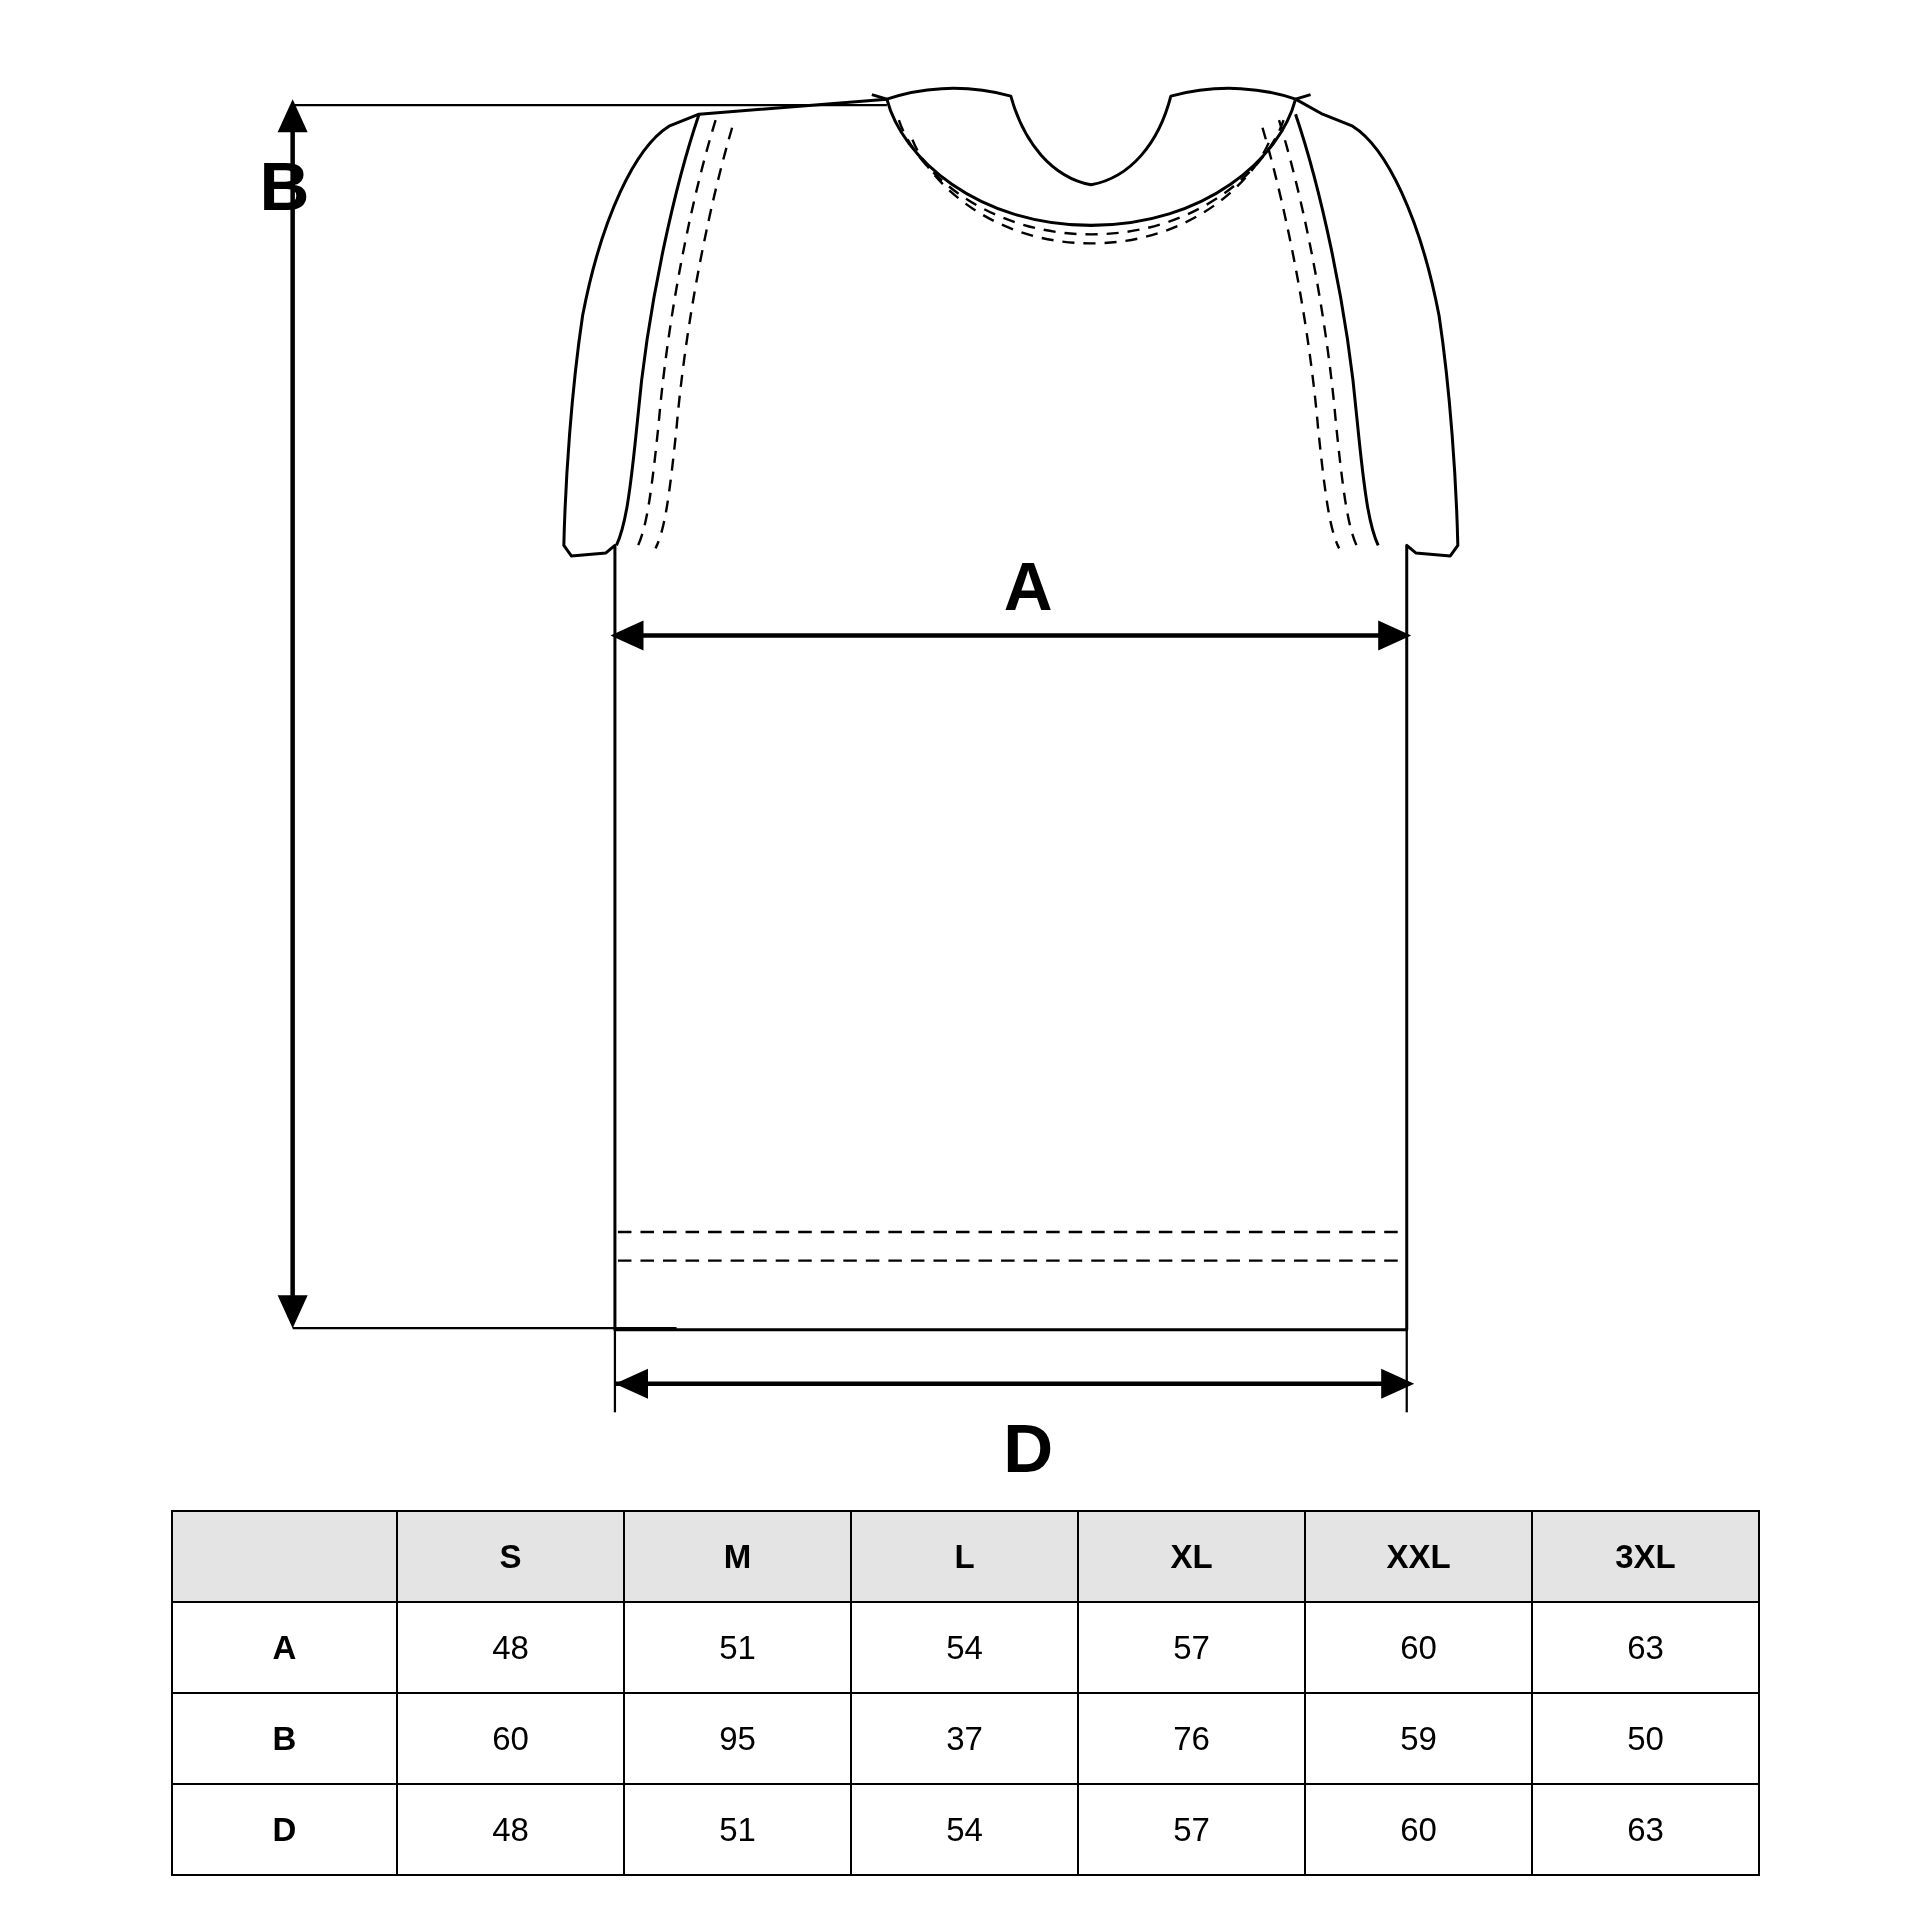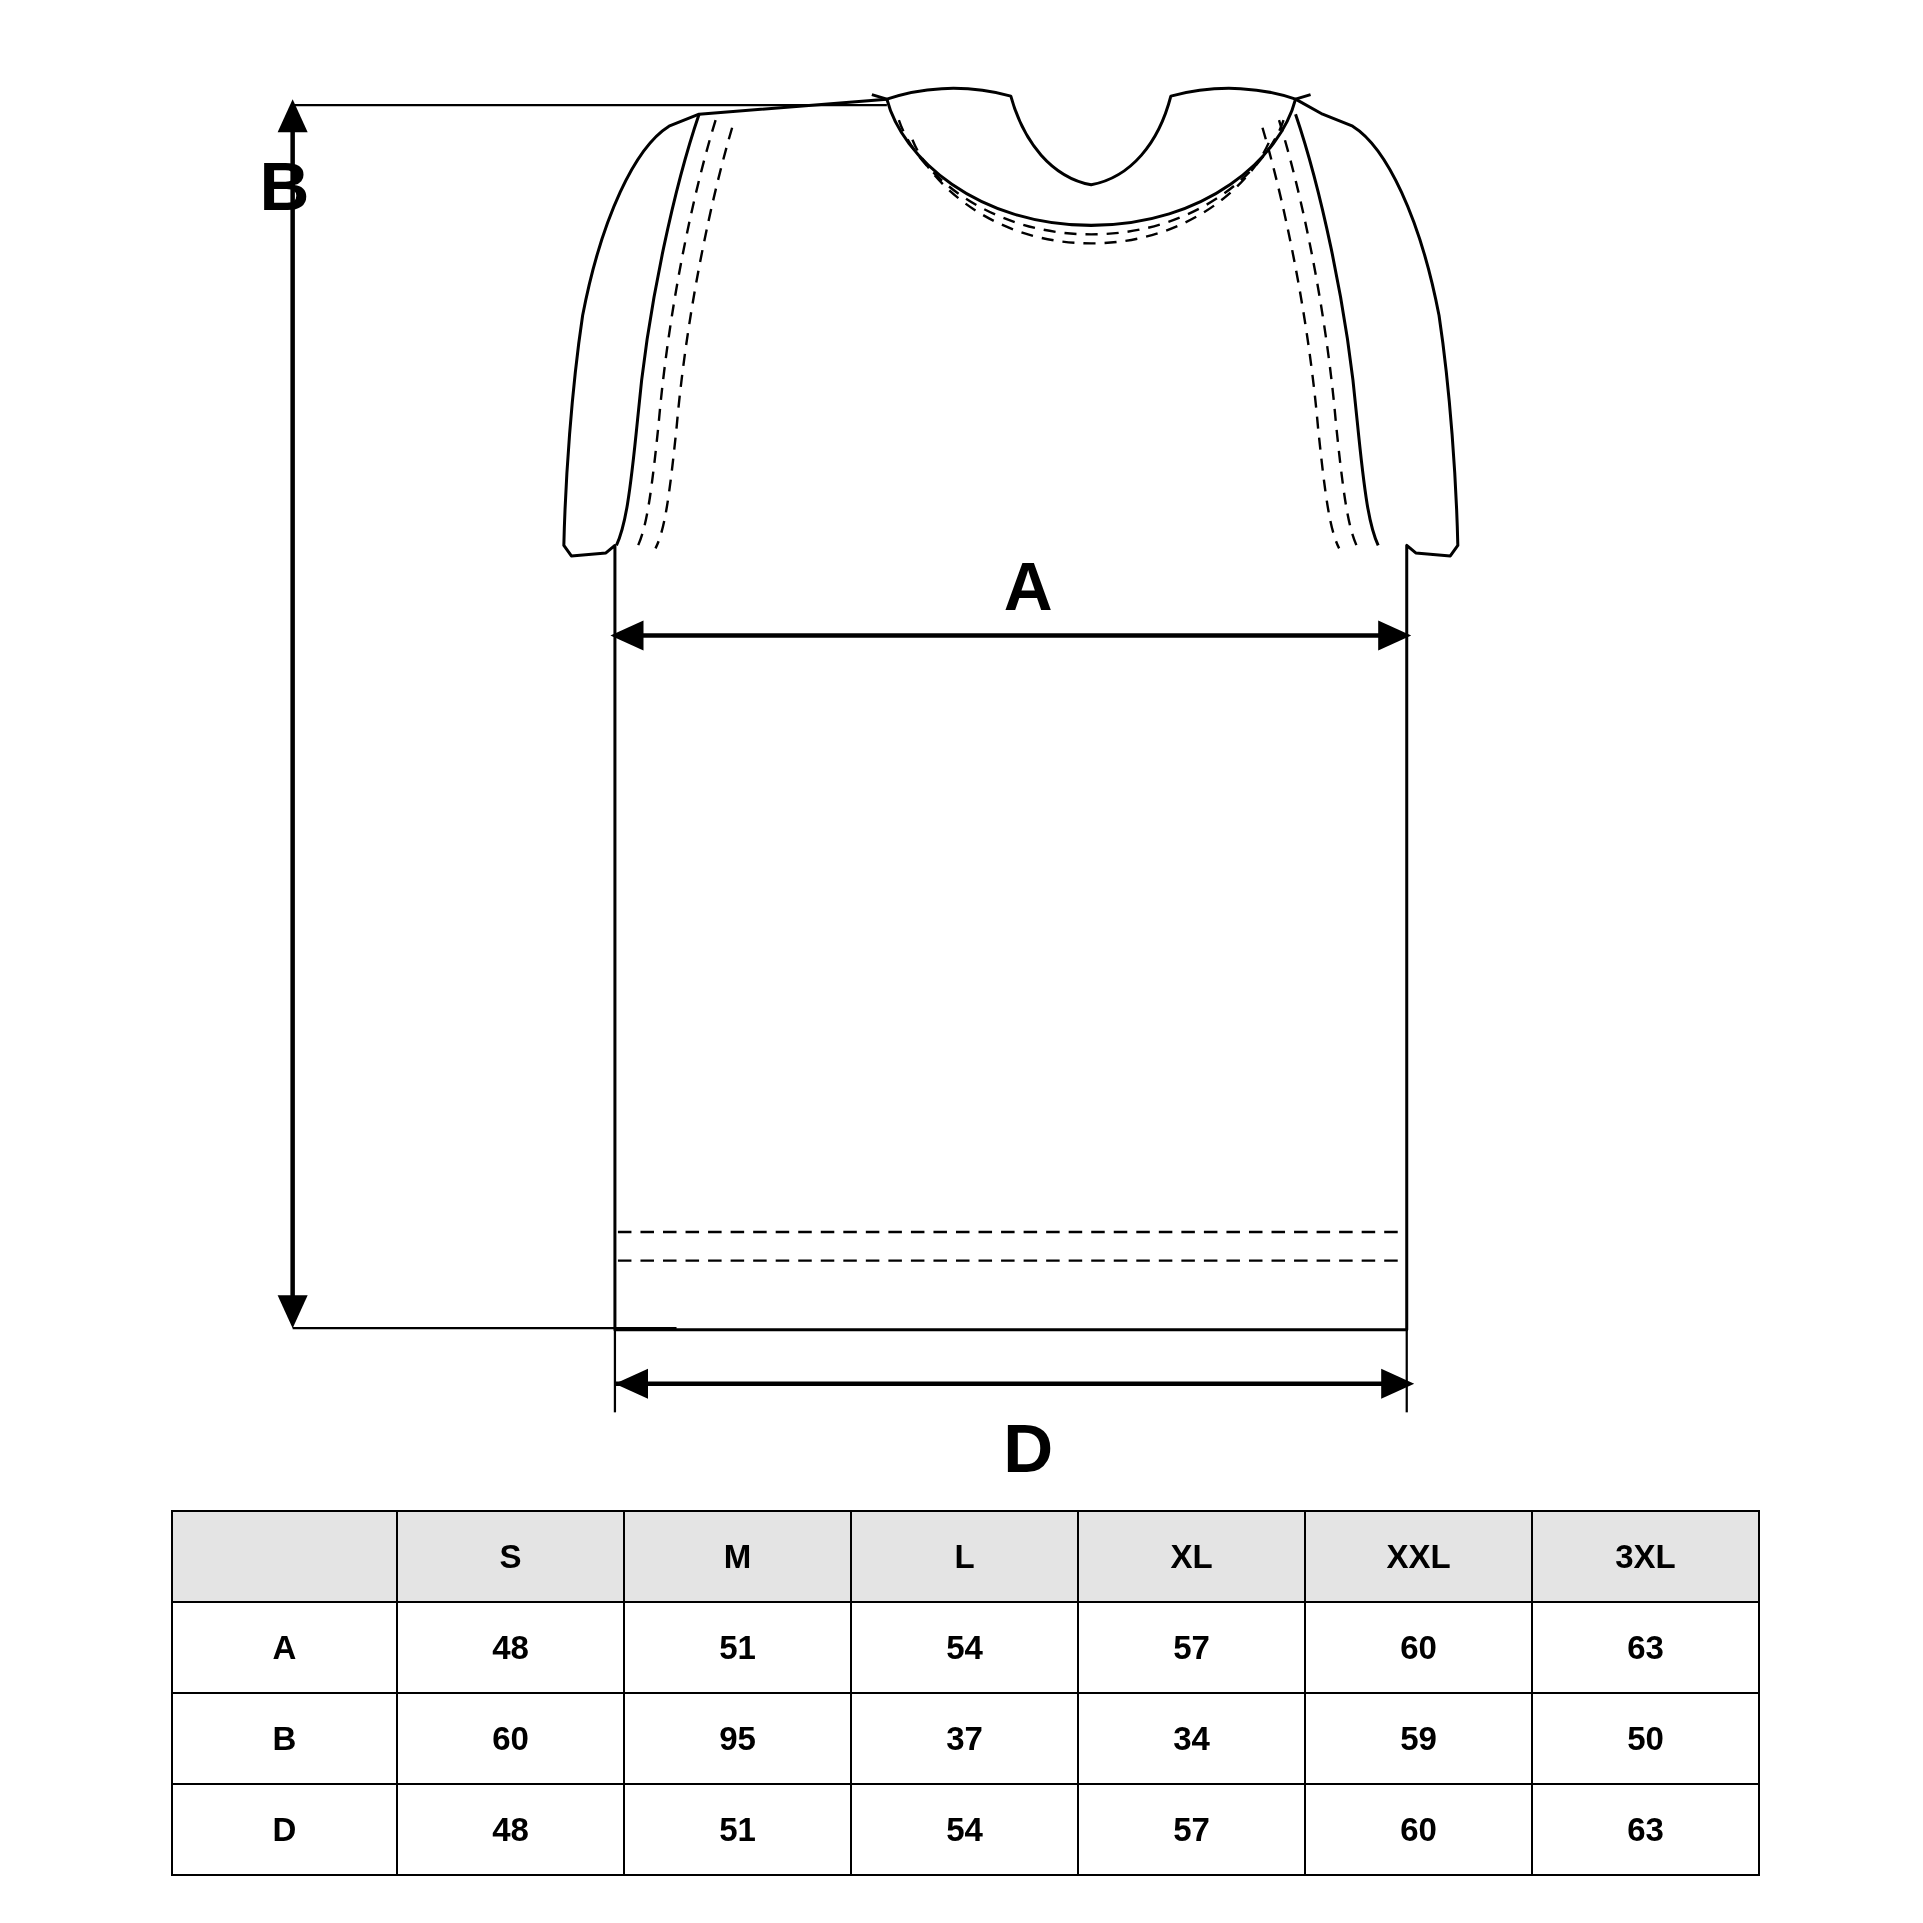--- a/index.html
+++ b/index.html
@@ -50,21 +50,21 @@
     table-layout: fixed;
     font-family: "Liberation Sans", sans-serif;
   }
   table.size-table th,
   table.size-table td {
     border: 2.3px solid #000000;
     height: 89px;
     text-align: center;
     vertical-align: middle;
     font-size: 33px;
-    font-weight: bold;
+    font-weight: normal;
     padding: 0;
   }
   table.size-table thead th {
     background: #e4e4e4;
     font-weight: bold;
   }
   table.size-table thead th.corner {
     background: #e4e4e4;
   }
   table.size-table tbody th.rowhead {
@@ -202,21 +202,21 @@
           <td>54</td>
           <td>57</td>
           <td>60</td>
           <td>63</td>
         </tr>
         <tr>
           <th class="rowhead">B</th>
           <td>60</td>
           <td>95</td>
           <td>37</td>
-          <td>34</td>
+          <td>76</td>
           <td>59</td>
           <td>50</td>
         </tr>
         <tr>
           <th class="rowhead">D</th>
           <td>48</td>
           <td>51</td>
           <td>54</td>
           <td>57</td>
           <td>60</td>

